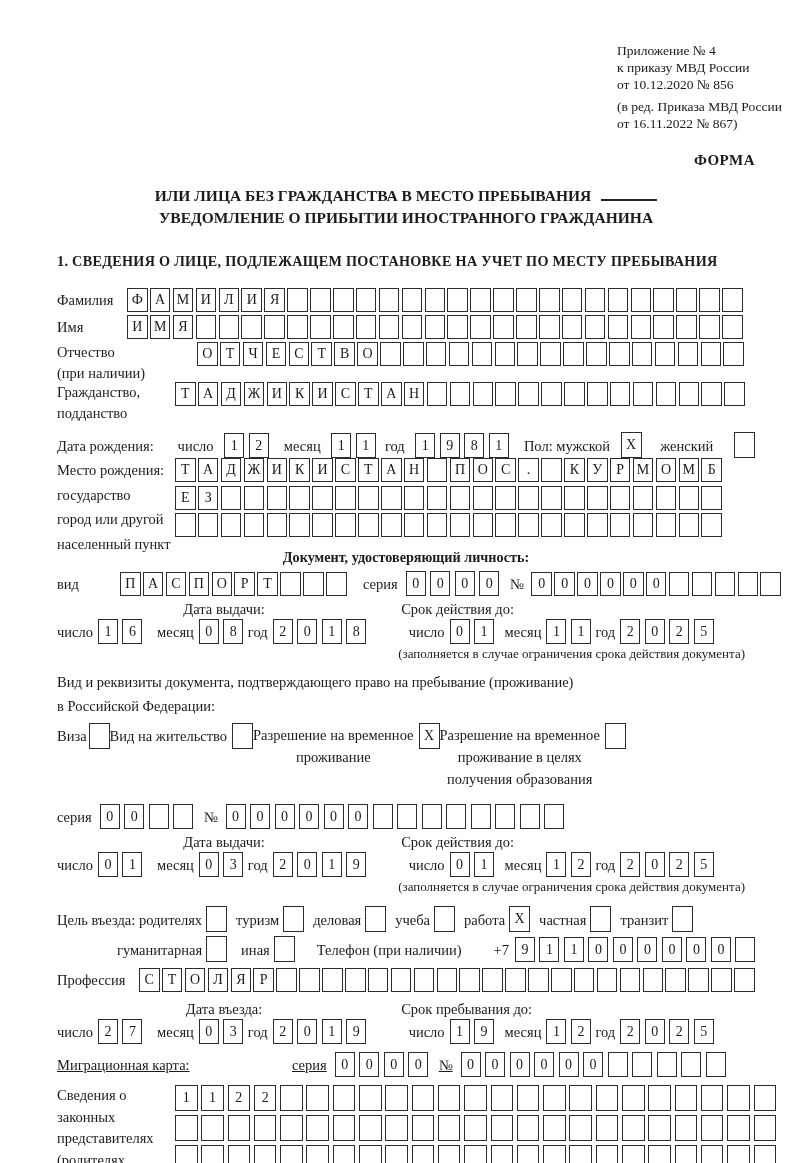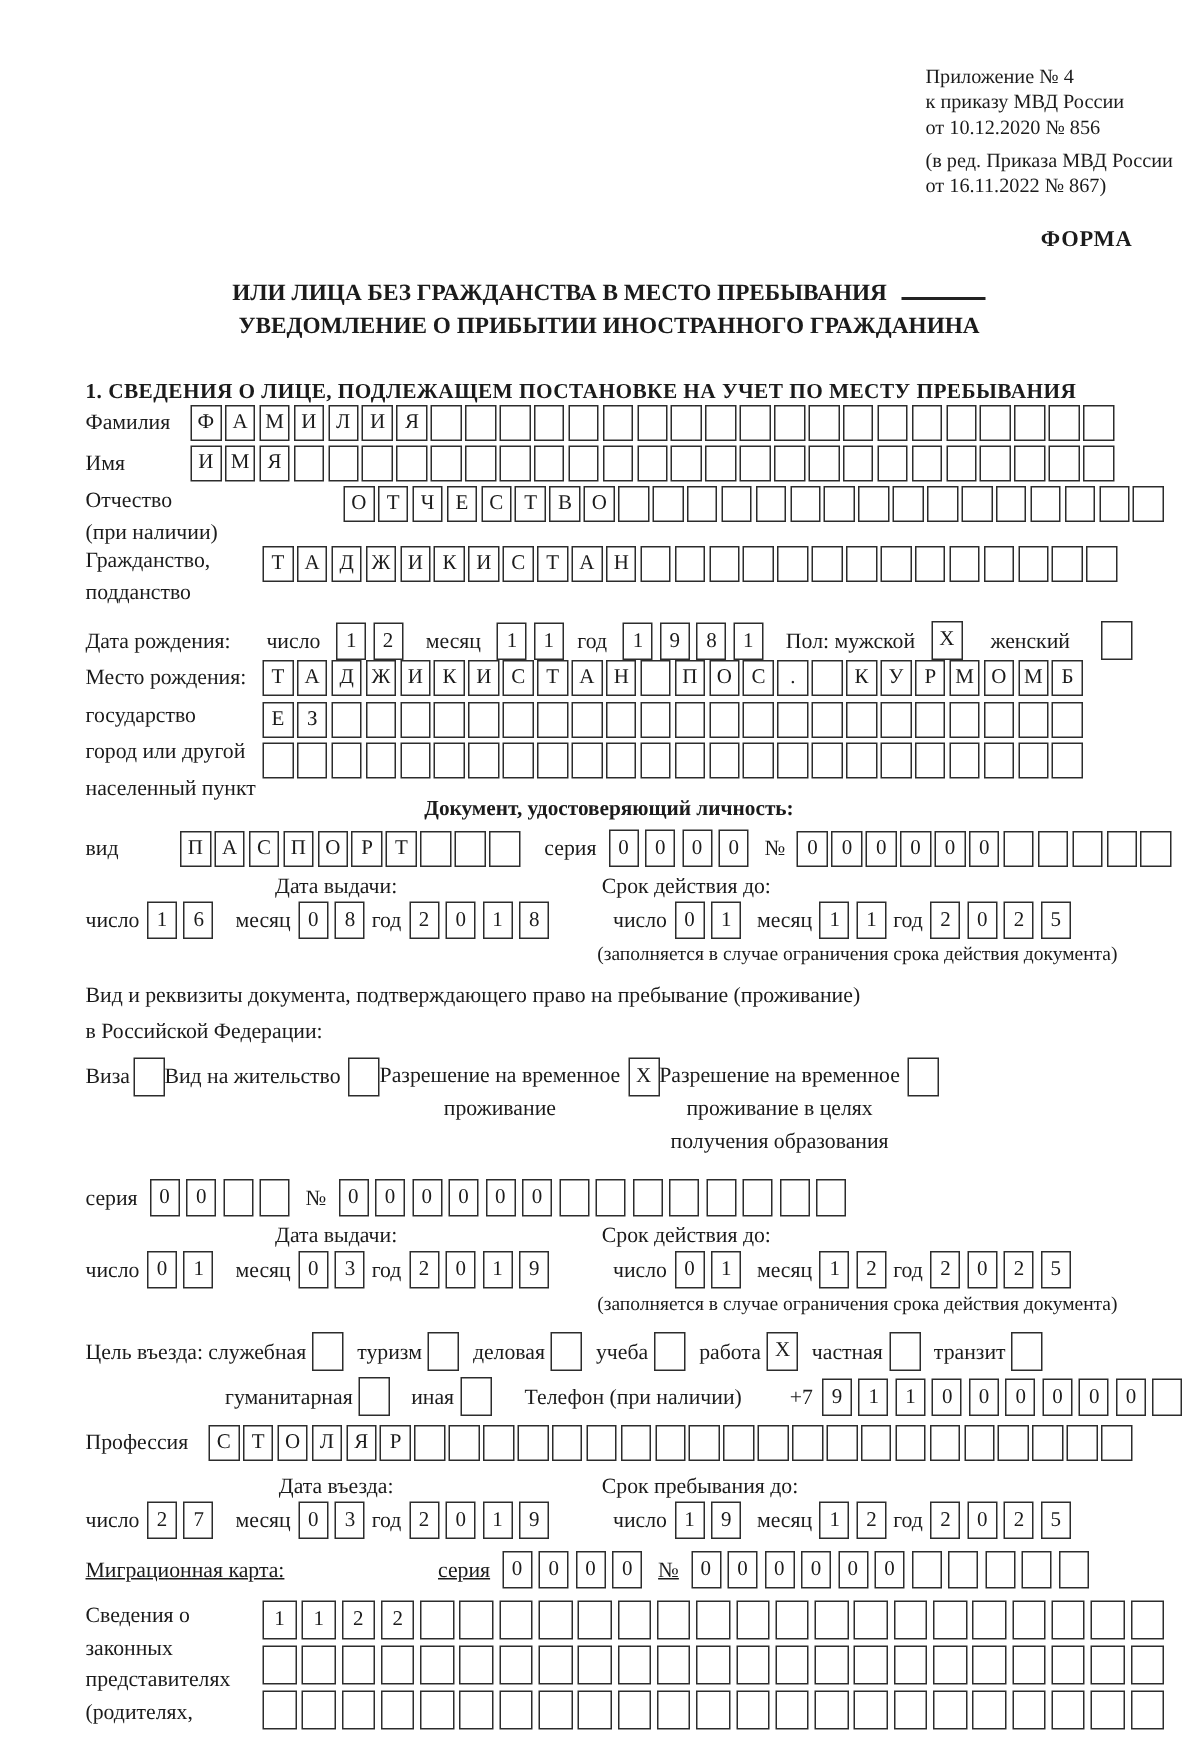--- a/index.html
+++ b/index.html
@@ -36,23 +36,23 @@
   .big .cell { width:22.5px; height:26px; margin-right:3.8px; }
 
   .checkbox {
     flex:none; width:21px; height:26px;
     border:1.6px solid #2c2c2c;
     display:inline-flex; align-items:center; justify-content:center;
     font-size:14px; margin-top:-1px; background:#fff;
   }
 
   
-  .r-surname { }
+  .r-surname { margin-top:18px; }
   .r-name { margin-top:3px; }
-  .r-patr { margin-top:3px; height:42px;gap:32px; }
+  .r-patr { margin-top:3px; height:42px; }
   .r-citiz { margin-top:-2px; height:48px; }
   .w70 { width:70px; flex:none; }
   .w140 { width:140px; flex:none; }
   .w118 { width:118px; flex:none; }
   .stacklbl div { line-height:21px; font-size:14.5px; white-space:nowrap; }
 
   .r-birth { margin-top:3px; align-items:center;justify-content:space-between; }
   .r-birth .lbl { margin-right:6px; }
   .ml10 { margin-left:10px; } .ml14 { margin-left:14px; } .ml6 { margin-left:6px; }
 
@@ -86,21 +86,21 @@
   .ckstack { text-align:center; font-size:14.5px; line-height:22px; }
   .mlg { margin-left:0; }
 
   .r-seria2 { margin-top:14px; align-items:center; }
   .r-seria2 .lbl { margin-right:8px; }
 
   .purpose { margin-top:12px; align-items:center; }
   .purpose .lbl { margin-right:4px; }
   .purpose .checkbox { margin-right:9px; }
 
-  .purpose2 { margin-top:5px; margin-left:93px; align-items:center; }
+  .purpose2 { margin-top:5px; margin-left:60px; align-items:center; }
   .purpose2 .lbl { margin-right:4px; }
 
   .r-prof { margin-top:6px; align-items:center; }
   .w82 { width:82px; flex:none; }
 
   .r-migr { margin-top:8px; align-items:center; }
   .r-migr .lbl { margin-right:8px;text-decoration:underline; }
   .w175 { width:175px; flex:none; }
   .ml50 { margin-left:52px; }
 
@@ -562,21 +562,21 @@
           <span class="cell">0</span>
           <span class="cell">2</span>
           <span class="cell">5</span>
         </div>
     </div>
   </div>
 
   <div class="note">(заполняется в случае ограничения срока действия документа)</div>
 
   <div class="row purpose">
-    <span class="lbl">Цель въезда: служебная</span>
+    <span class="lbl">Цель въезда: родителях</span>
     <span class="checkbox"></span>
     <span class="lbl">туризм</span>
     <span class="checkbox"></span>
     <span class="lbl">деловая</span>
     <span class="checkbox"></span>
     <span class="lbl">учеба</span>
     <span class="checkbox"></span>
     <span class="lbl">работа</span>
     <span class="checkbox">X</span>
     <span class="lbl">частная</span>

